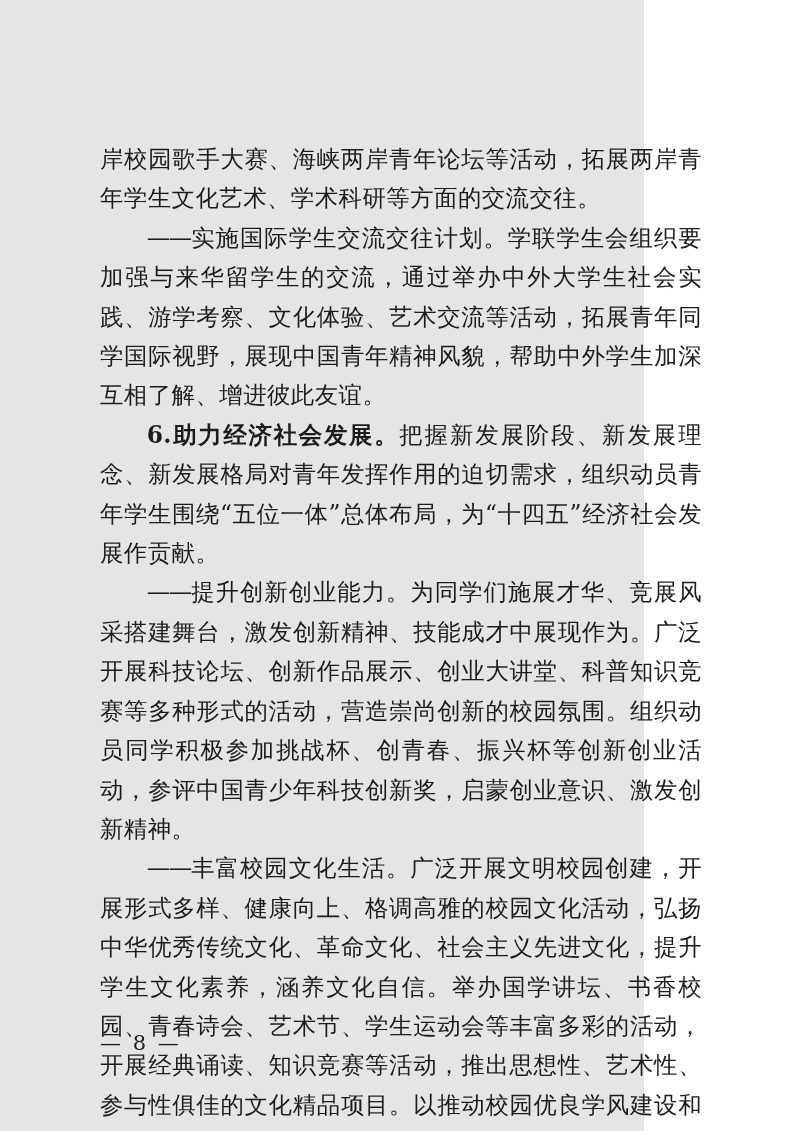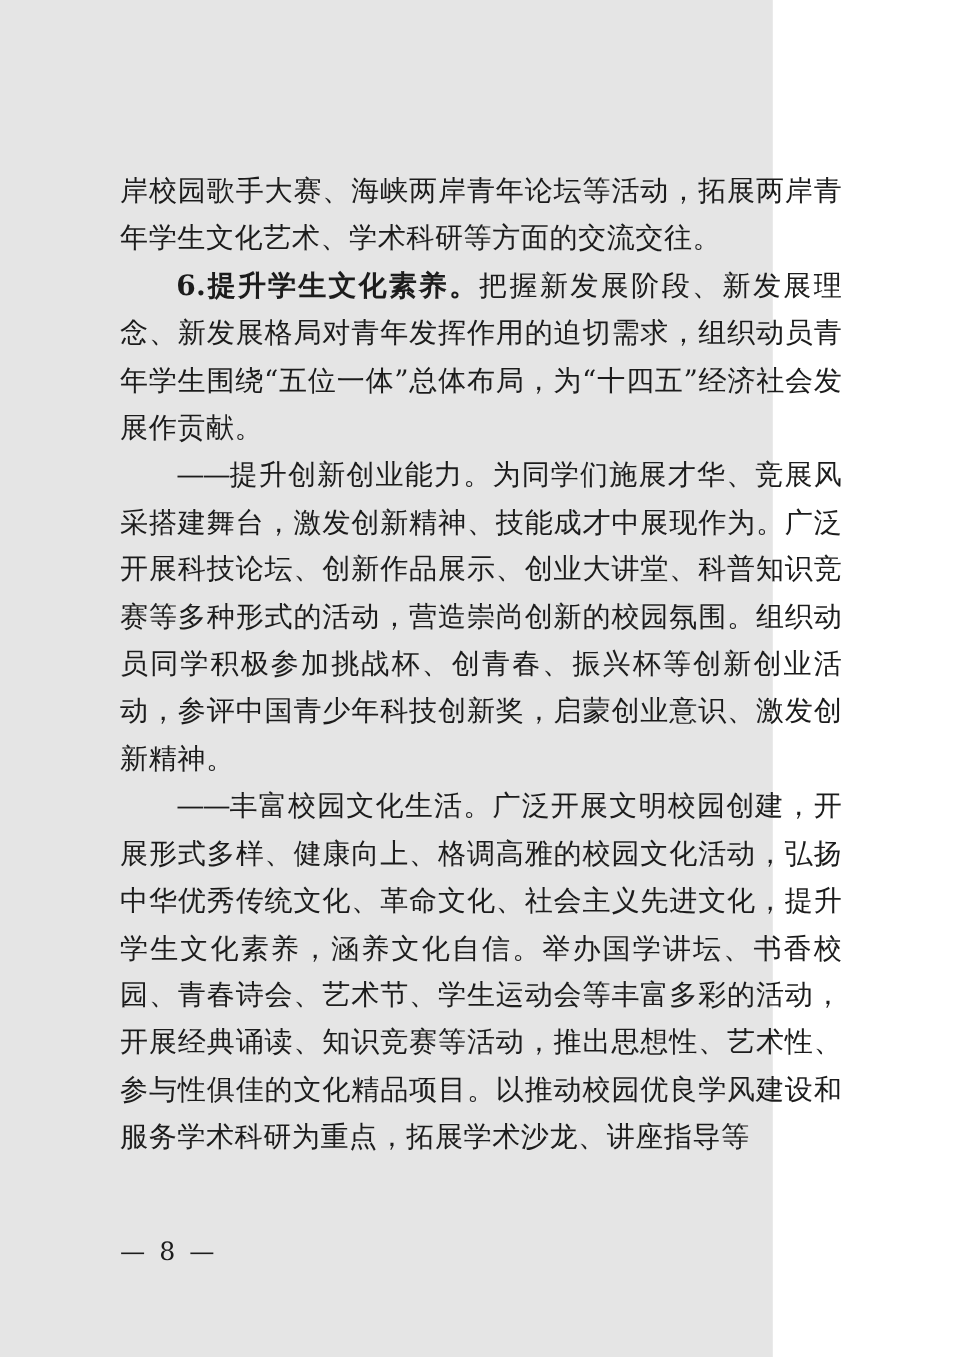--- a/index.html
+++ b/index.html
@@ -78,22 +78,23 @@
 </style>
 </head>
 <body>
 
 <div class="page">
 
   <div class="text-block">
 
     <p class="para continued">岸校园歌手大赛、海峡两岸青年论坛等活动，拓展两岸青年学生文化艺术、学术科研等方面的交流交往。</p>
 
+    <p class="para indent"><span class="dash-marker">——</span><span>实施国际学生交流交往计划。学联学生会组织要加强与来华留学生的交流，通过举办中外大学生社会实践、游学考察、文化体验、艺术交流等活动，拓展青年同学国际视野，展现中国青年精神风貌，帮助中外学生加深互相了解、增进彼此友谊。</span></p>
 
-    <p class="para indent"><span class="heading-run">6.</span><span class="heading-run">提升学生文化素养。</span><span>把握新发展阶段、新发展理念、新发展格局对青年发挥作用的迫切需求，组织动员青年学生围绕“五位一体”总体布局，为“十四五”经济社会发展作贡献。</span></p>
+    <p class="para indent"><span class="heading-run">6.</span><span class="heading-run">助力经济社会发展。</span><span>把握新发展阶段、新发展理念、新发展格局对青年发挥作用的迫切需求，组织动员青年学生围绕“五位一体”总体布局，为“十四五”经济社会发展作贡献。</span></p>
 
     <p class="para indent"><span class="dash-marker">——</span><span>提升创新创业能力。为同学们施展才华、竞展风采搭建舞台，激发创新精神、技能成才中展现作为。广泛开展科技论坛、创新作品展示、创业大讲堂、科普知识竞赛等多种形式的活动，营造崇尚创新的校园氛围。组织动员同学积极参加挑战杯、创青春、振兴杯等创新创业活动，参评中国青少年科技创新奖，启蒙创业意识、激发创新精神。</span></p>
 
     <p class="para indent"><span class="dash-marker">——</span><span>丰富校园文化生活。广泛开展文明校园创建，开展形式多样、健康向上、格调高雅的校园文化活动，弘扬中华优秀传统文化、革命文化、社会主义先进文化，提升学生文化素养，涵养文化自信。举办国学讲坛、书香校园、青春诗会、艺术节、学生运动会等丰富多彩的活动，开展经典诵读、知识竞赛等活动，推出思想性、艺术性、参与性俱佳的文化精品项目。以推动校园优良学风建设和服务学术科研为重点，拓展学术沙龙、讲座指导等</span></p>
 
   </div>
 
   <div class="page-number">— 8 —</div>
 
 </div>

